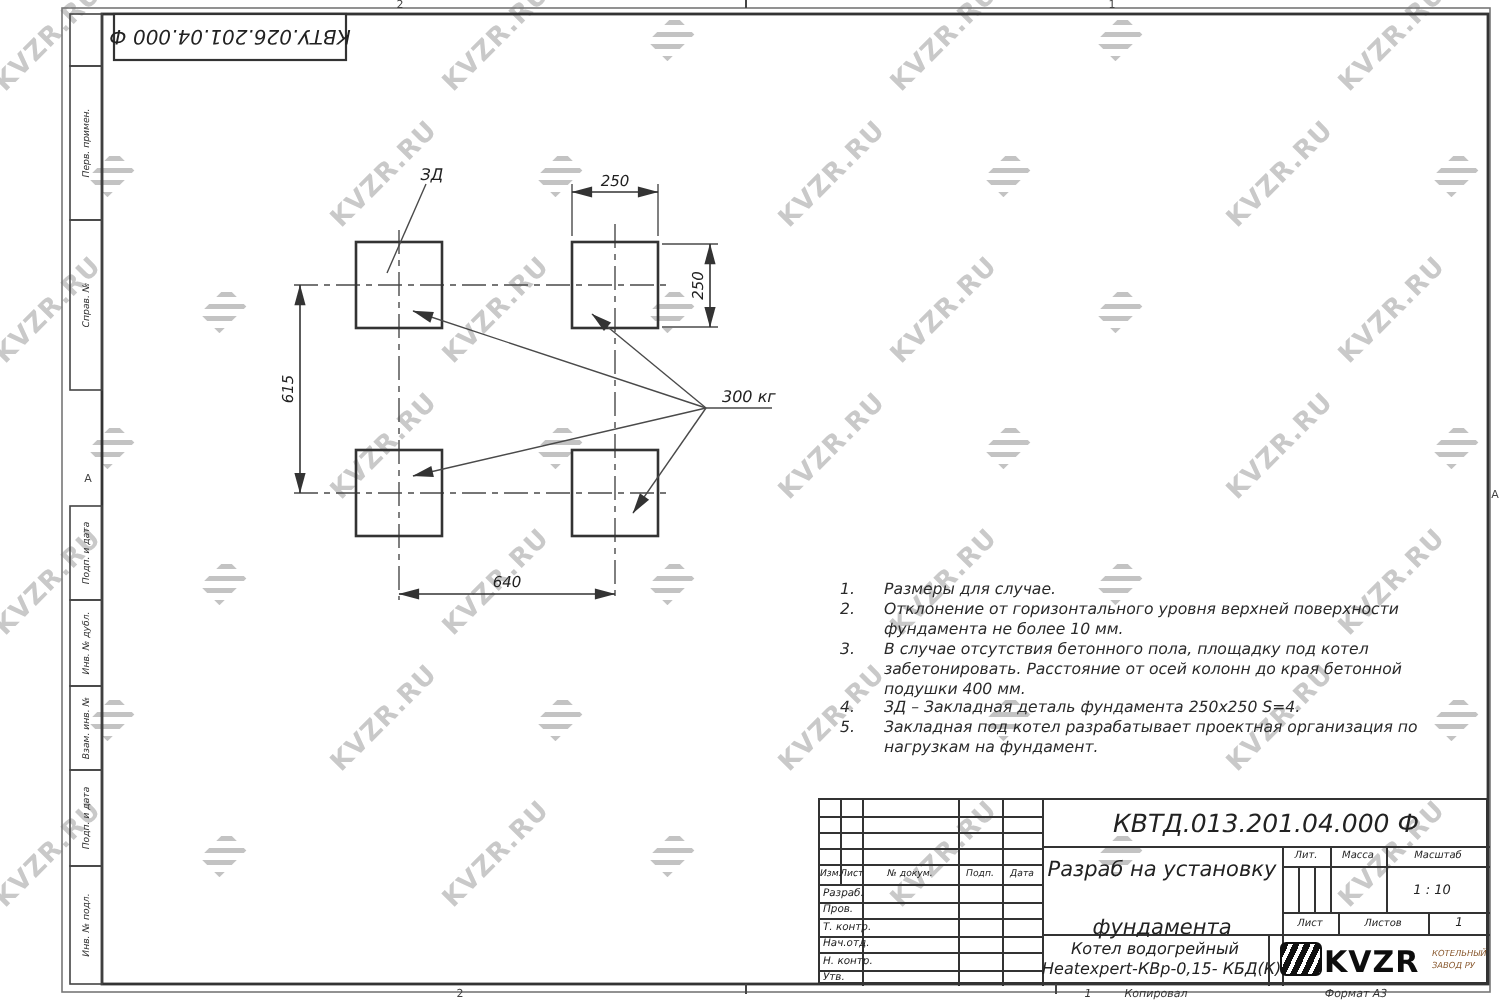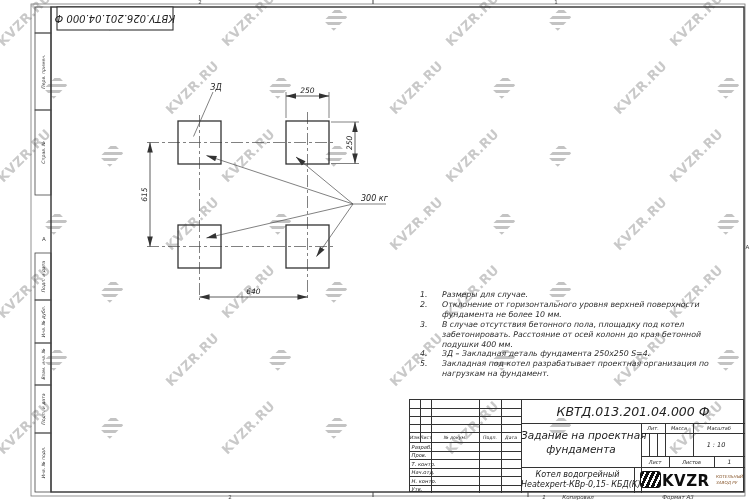--- a/index.html
+++ b/index.html
@@ -266,22 +266,22 @@
   <div id="tb-staff">
       <div class="tbl" style="left: 1.5px; top: 43.5px; font-size: 5.2px;">Разраб.</div>
       <div class="tbl" style="left: 1.5px; top: 52px; font-size: 5.2px;">Пров.</div>
       <div class="tbl" style="left: 1.5px; top: 60.5px; font-size: 5.2px;">Т. контр.</div>
       <div class="tbl" style="left: 1.5px; top: 69px; font-size: 5.2px;">Нач.отд.</div>
       <div class="tbl" style="left: 1.5px; top: 77.5px; font-size: 5.2px;">Н. контр.</div>
       <div class="tbl" style="left: 1.5px; top: 86px; font-size: 5.2px;">Утв.</div>
     </div>
 
   <div class="tbl c" style="left:111px;top:4px;width:224px;font-size:12.5px">КВТД.013.201.04.000 Ф</div>
-  <div class="tbl c" style="left:111px;top:29px;width:120px;font-size:10.5px">Задание на проектная</div>
-  <div class="tbl c" style="left:111px;top:43px;width:120px;font-size:10.5px">фундамента</div>
+  <div class="tbl c" style="left:111px;top:29px;width:120px;font-size:10.5px">Разраб на установку</div>
+  <div class="tbl c" style="left:111px;top:58px;width:120px;font-size:10.5px">фундамента</div>
   <div class="tbl c" style="left:231px;top:25px;width:24px;font-size:5px">Лит.</div>
   <div class="tbl c" style="left:255px;top:25px;width:28px;font-size:5px">Масса</div>
   <div class="tbl c" style="left:283px;top:25px;width:52px;font-size:5px">Масштаб</div>
   <div class="tbl c" style="left:283px;top:41px;width:46px;font-size:6.5px">1 : 10</div>
   <div class="tbl c" style="left:231px;top:58.5px;width:28px;font-size:5px">Лист</div>
   <div class="tbl c" style="left:259px;top:58.5px;width:45px;font-size:5px">Листов</div>
   <div class="tbl c" style="left:304px;top:58px;width:31px;font-size:6px">1</div>
   <div class="tbl c" style="left:111px;top:70px;width:113px;font-size:8px">Котел водогрейный</div>
   <div class="tbl c" style="left:111px;top:80px;width:113px;font-size:8px">Heatexpert-КВр-0,15- КБД(К)</div>
 

